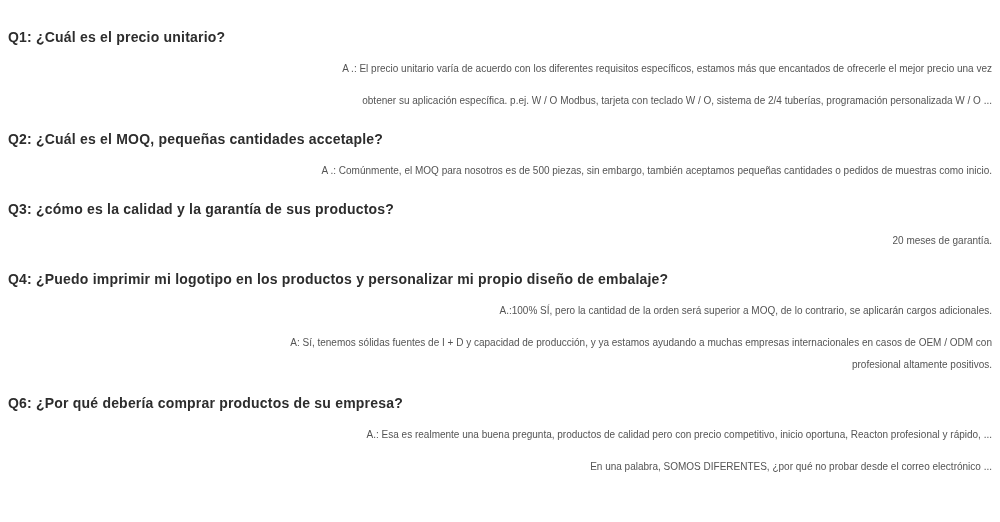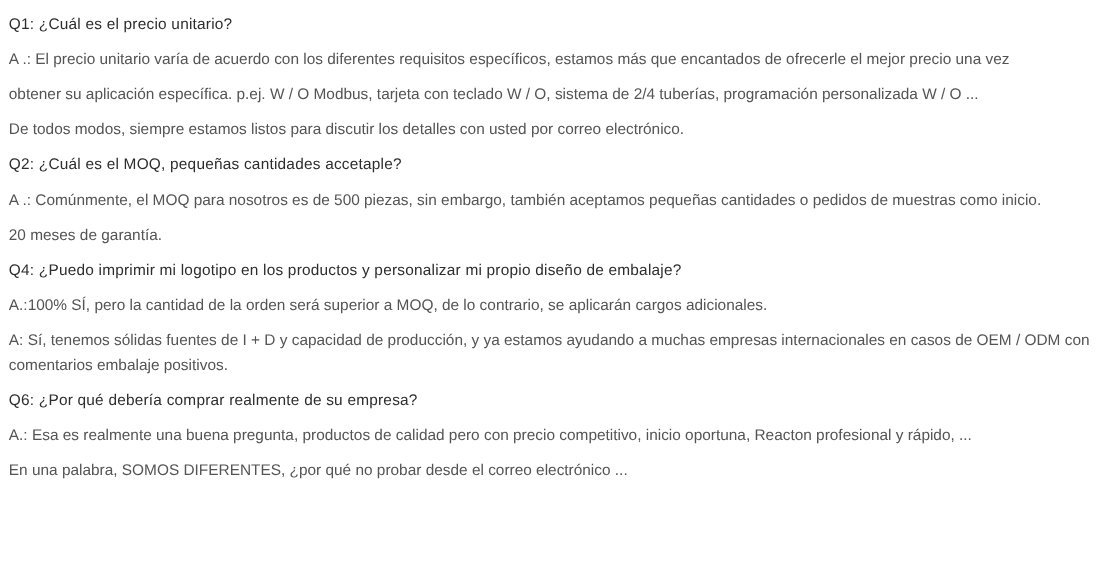--- a/index.html
+++ b/index.html
@@ -16,69 +16,68 @@
   .page {
     width: 1000px;
     height: 522px;
     overflow: hidden;
     background: var(--page-bg);
     font-family: "Liberation Sans", sans-serif;
     padding: 10px 8px 0 8px;
   }
   .faq-question {
     font-size: 14px;
-    font-weight: normal;
+    font-weight: bold;
     color: var(--heading-color);
     line-height: 22px;
-    margin: 0 0 10px 0;
+    margin: 16px 0 10px 0;
     letter-spacing: 0.2px;
   }
   .faq-paragraph {
-    font-size: 14px;
+    font-size: 10px;
     font-weight: normal;
     color: var(--body-color);
     line-height: 22px;
     margin: 0 0 10px 0;
+    text-align: right;
   }
   .faq-line {
     display: block;
     white-space: nowrap;
   }
 </style>
 </head>
 <body>
 
 <div class="page">
   <div id="faq-container">
       <div class="faq-question">Q1: ¿Cuál es el precio unitario?</div>
       <div class="faq-paragraph">
         <span class="faq-line">A .: El precio unitario varía de acuerdo con los diferentes requisitos específicos, estamos más que encantados de ofrecerle el mejor precio una vez</span>
       </div>
       <div class="faq-paragraph">
         <span class="faq-line">obtener su aplicación específica. p.ej. W / O Modbus, tarjeta con teclado W / O, sistema de 2/4 tuberías, programación personalizada W / O ...</span>
       </div>
-      <div class="faq-paragraph">
-        <span class="faq-line">De todos modos, siempre estamos listos para discutir los detalles con usted por correo electrónico.</span>
-      </div>
       <div class="faq-question">Q2: ¿Cuál es el MOQ, pequeñas cantidades accetaple?</div>
       <div class="faq-paragraph">
         <span class="faq-line">A .: Comúnmente, el MOQ para nosotros es de 500 piezas, sin embargo, también aceptamos pequeñas cantidades o pedidos de muestras como inicio.</span>
       </div>
+      <div class="faq-question">Q3: ¿cómo es la calidad y la garantía de sus productos?</div>
       <div class="faq-paragraph">
         <span class="faq-line">20 meses de garantía.</span>
       </div>
       <div class="faq-question">Q4: ¿Puedo imprimir mi logotipo en los productos y personalizar mi propio diseño de embalaje?</div>
       <div class="faq-paragraph">
         <span class="faq-line">A.:100% SÍ, pero la cantidad de la orden será superior a MOQ, de lo contrario, se aplicarán cargos adicionales.</span>
       </div>
       <div class="faq-paragraph">
         <span class="faq-line">A: Sí, tenemos sólidas fuentes de I + D y capacidad de producción, y ya estamos ayudando a muchas empresas internacionales en casos de OEM / ODM con</span>
-        <span class="faq-line">comentarios embalaje positivos.</span>
+        <span class="faq-line">profesional altamente positivos.</span>
       </div>
-      <div class="faq-question">Q6: ¿Por qué debería comprar realmente de su empresa?</div>
+      <div class="faq-question">Q6: ¿Por qué debería comprar productos de su empresa?</div>
       <div class="faq-paragraph">
         <span class="faq-line">A.: Esa es realmente una buena pregunta, productos de calidad pero con precio competitivo, inicio oportuna, Reacton profesional y rápido, ...</span>
       </div>
       <div class="faq-paragraph">
         <span class="faq-line">En una palabra, SOMOS DIFERENTES, ¿por qué no probar desde el correo electrónico ...</span>
       </div>
     </div>
 </div>
 
 </body></html>

